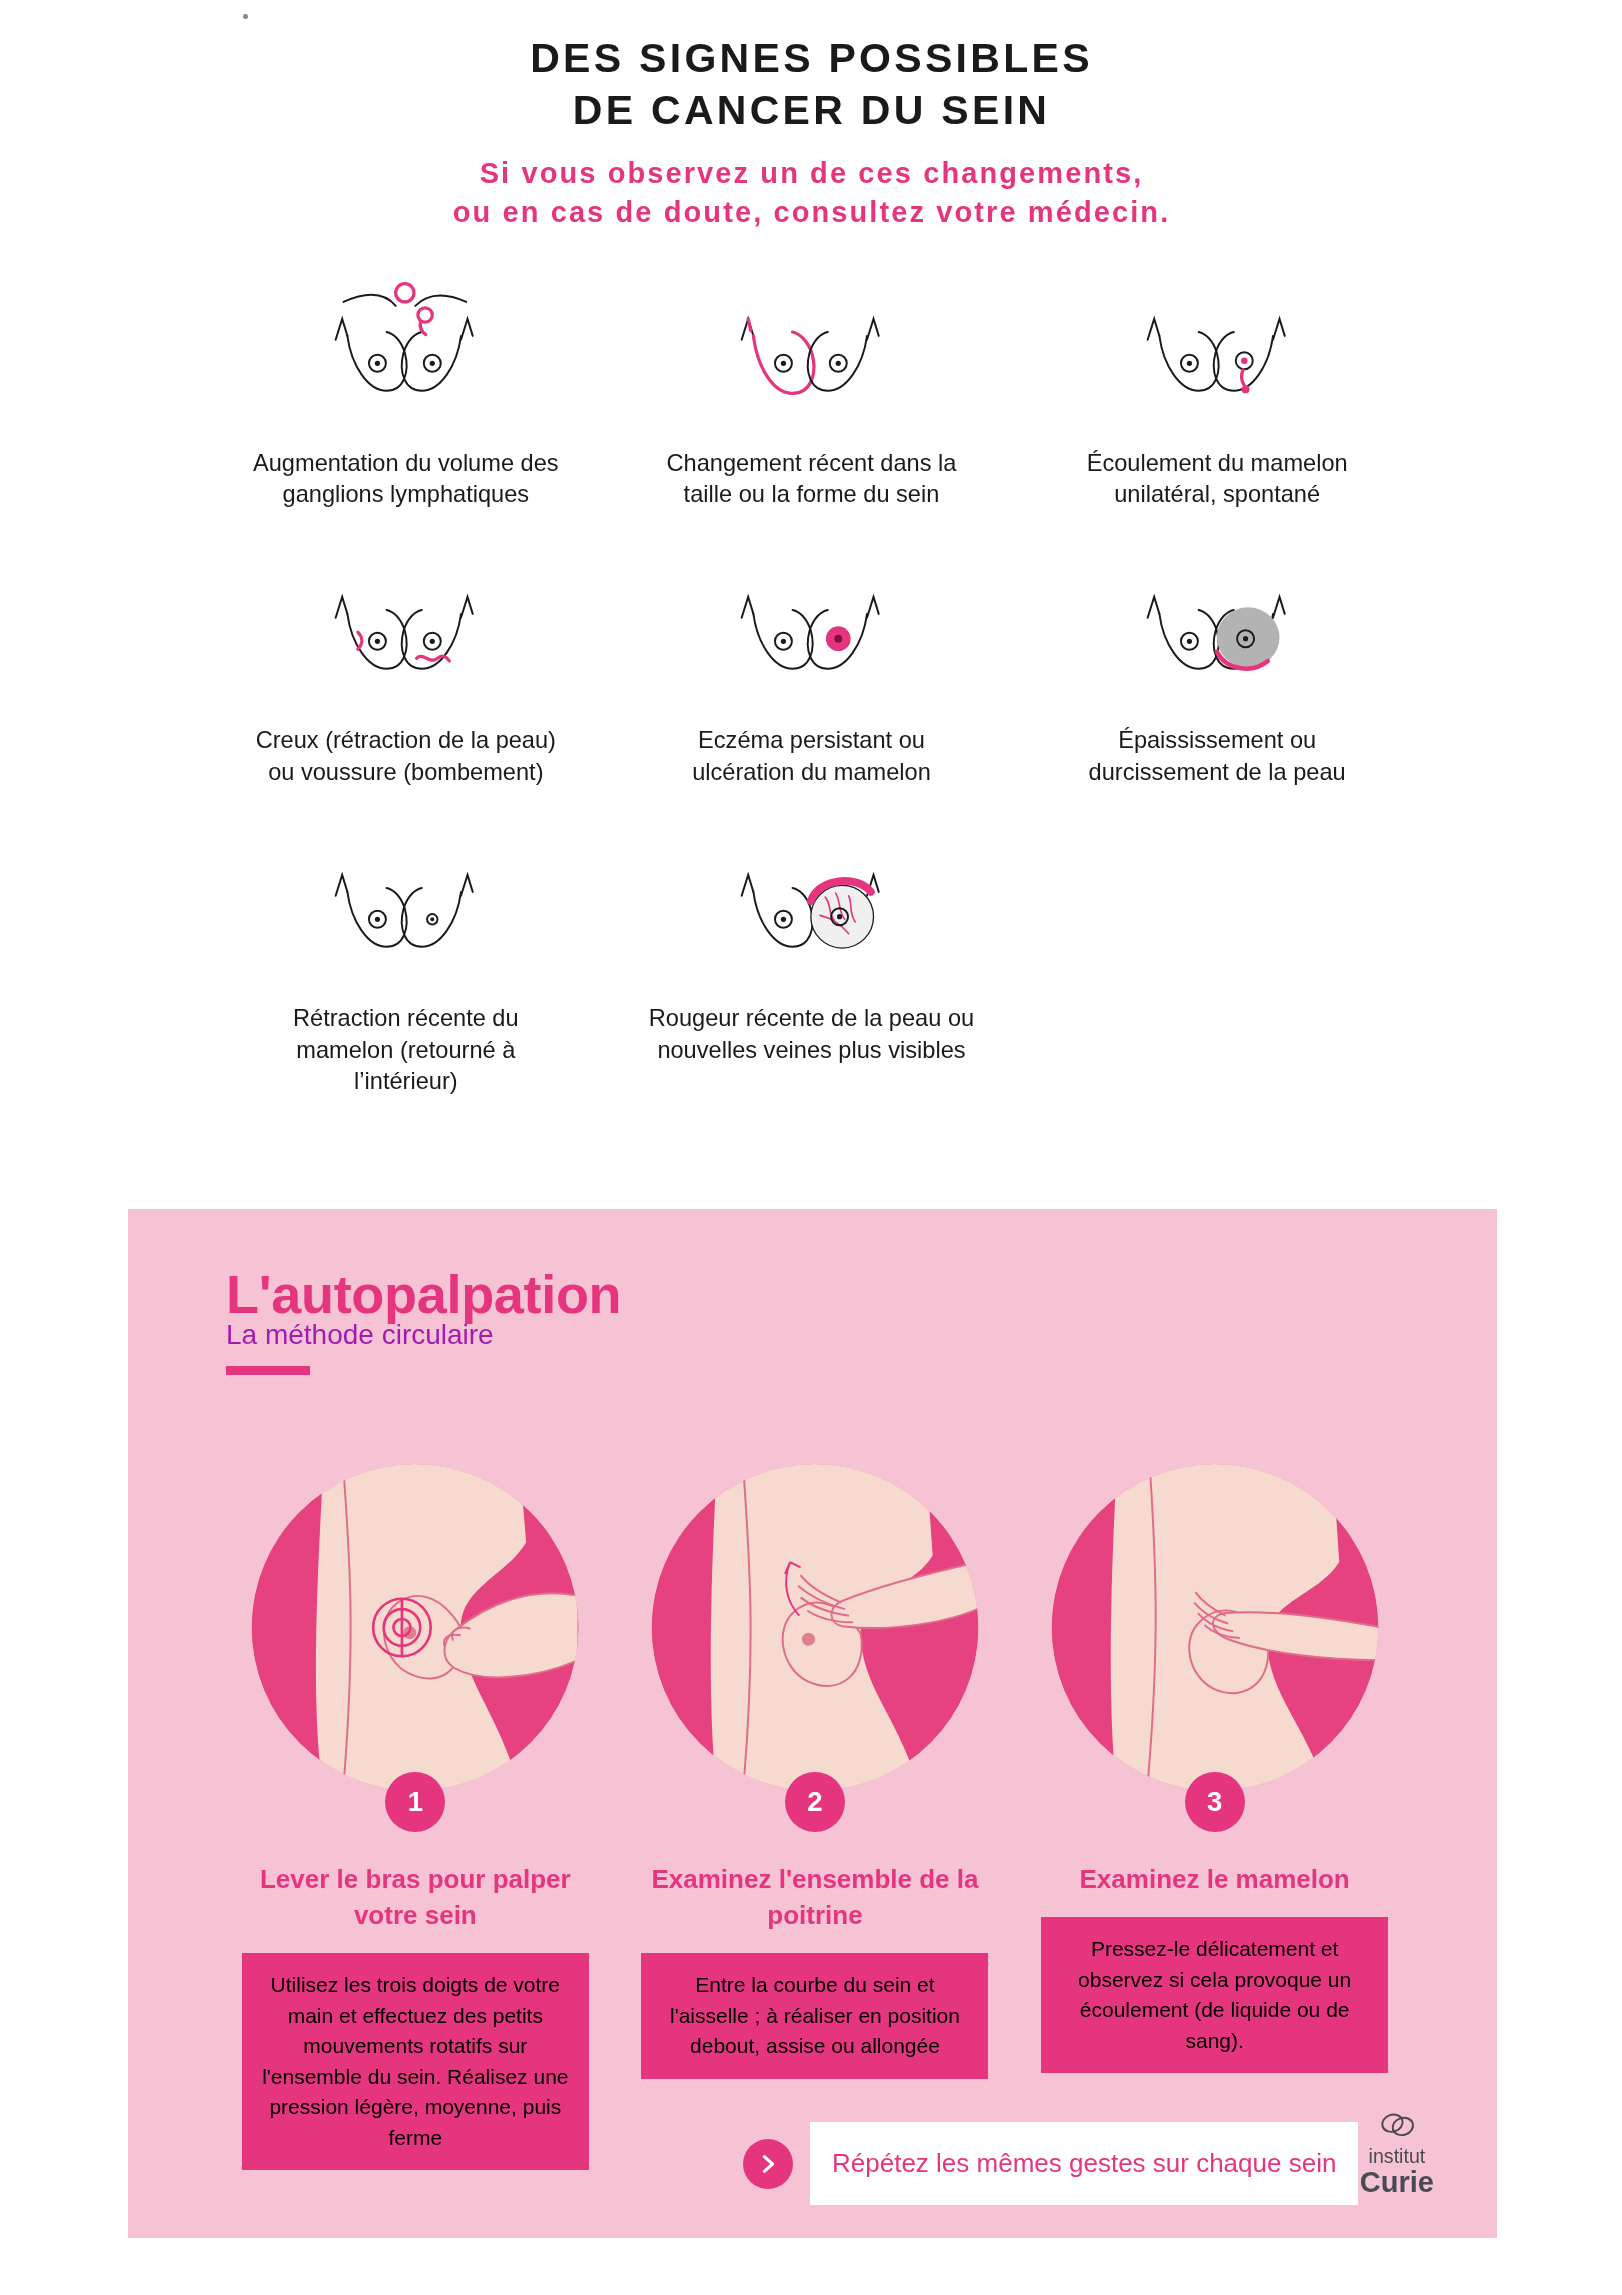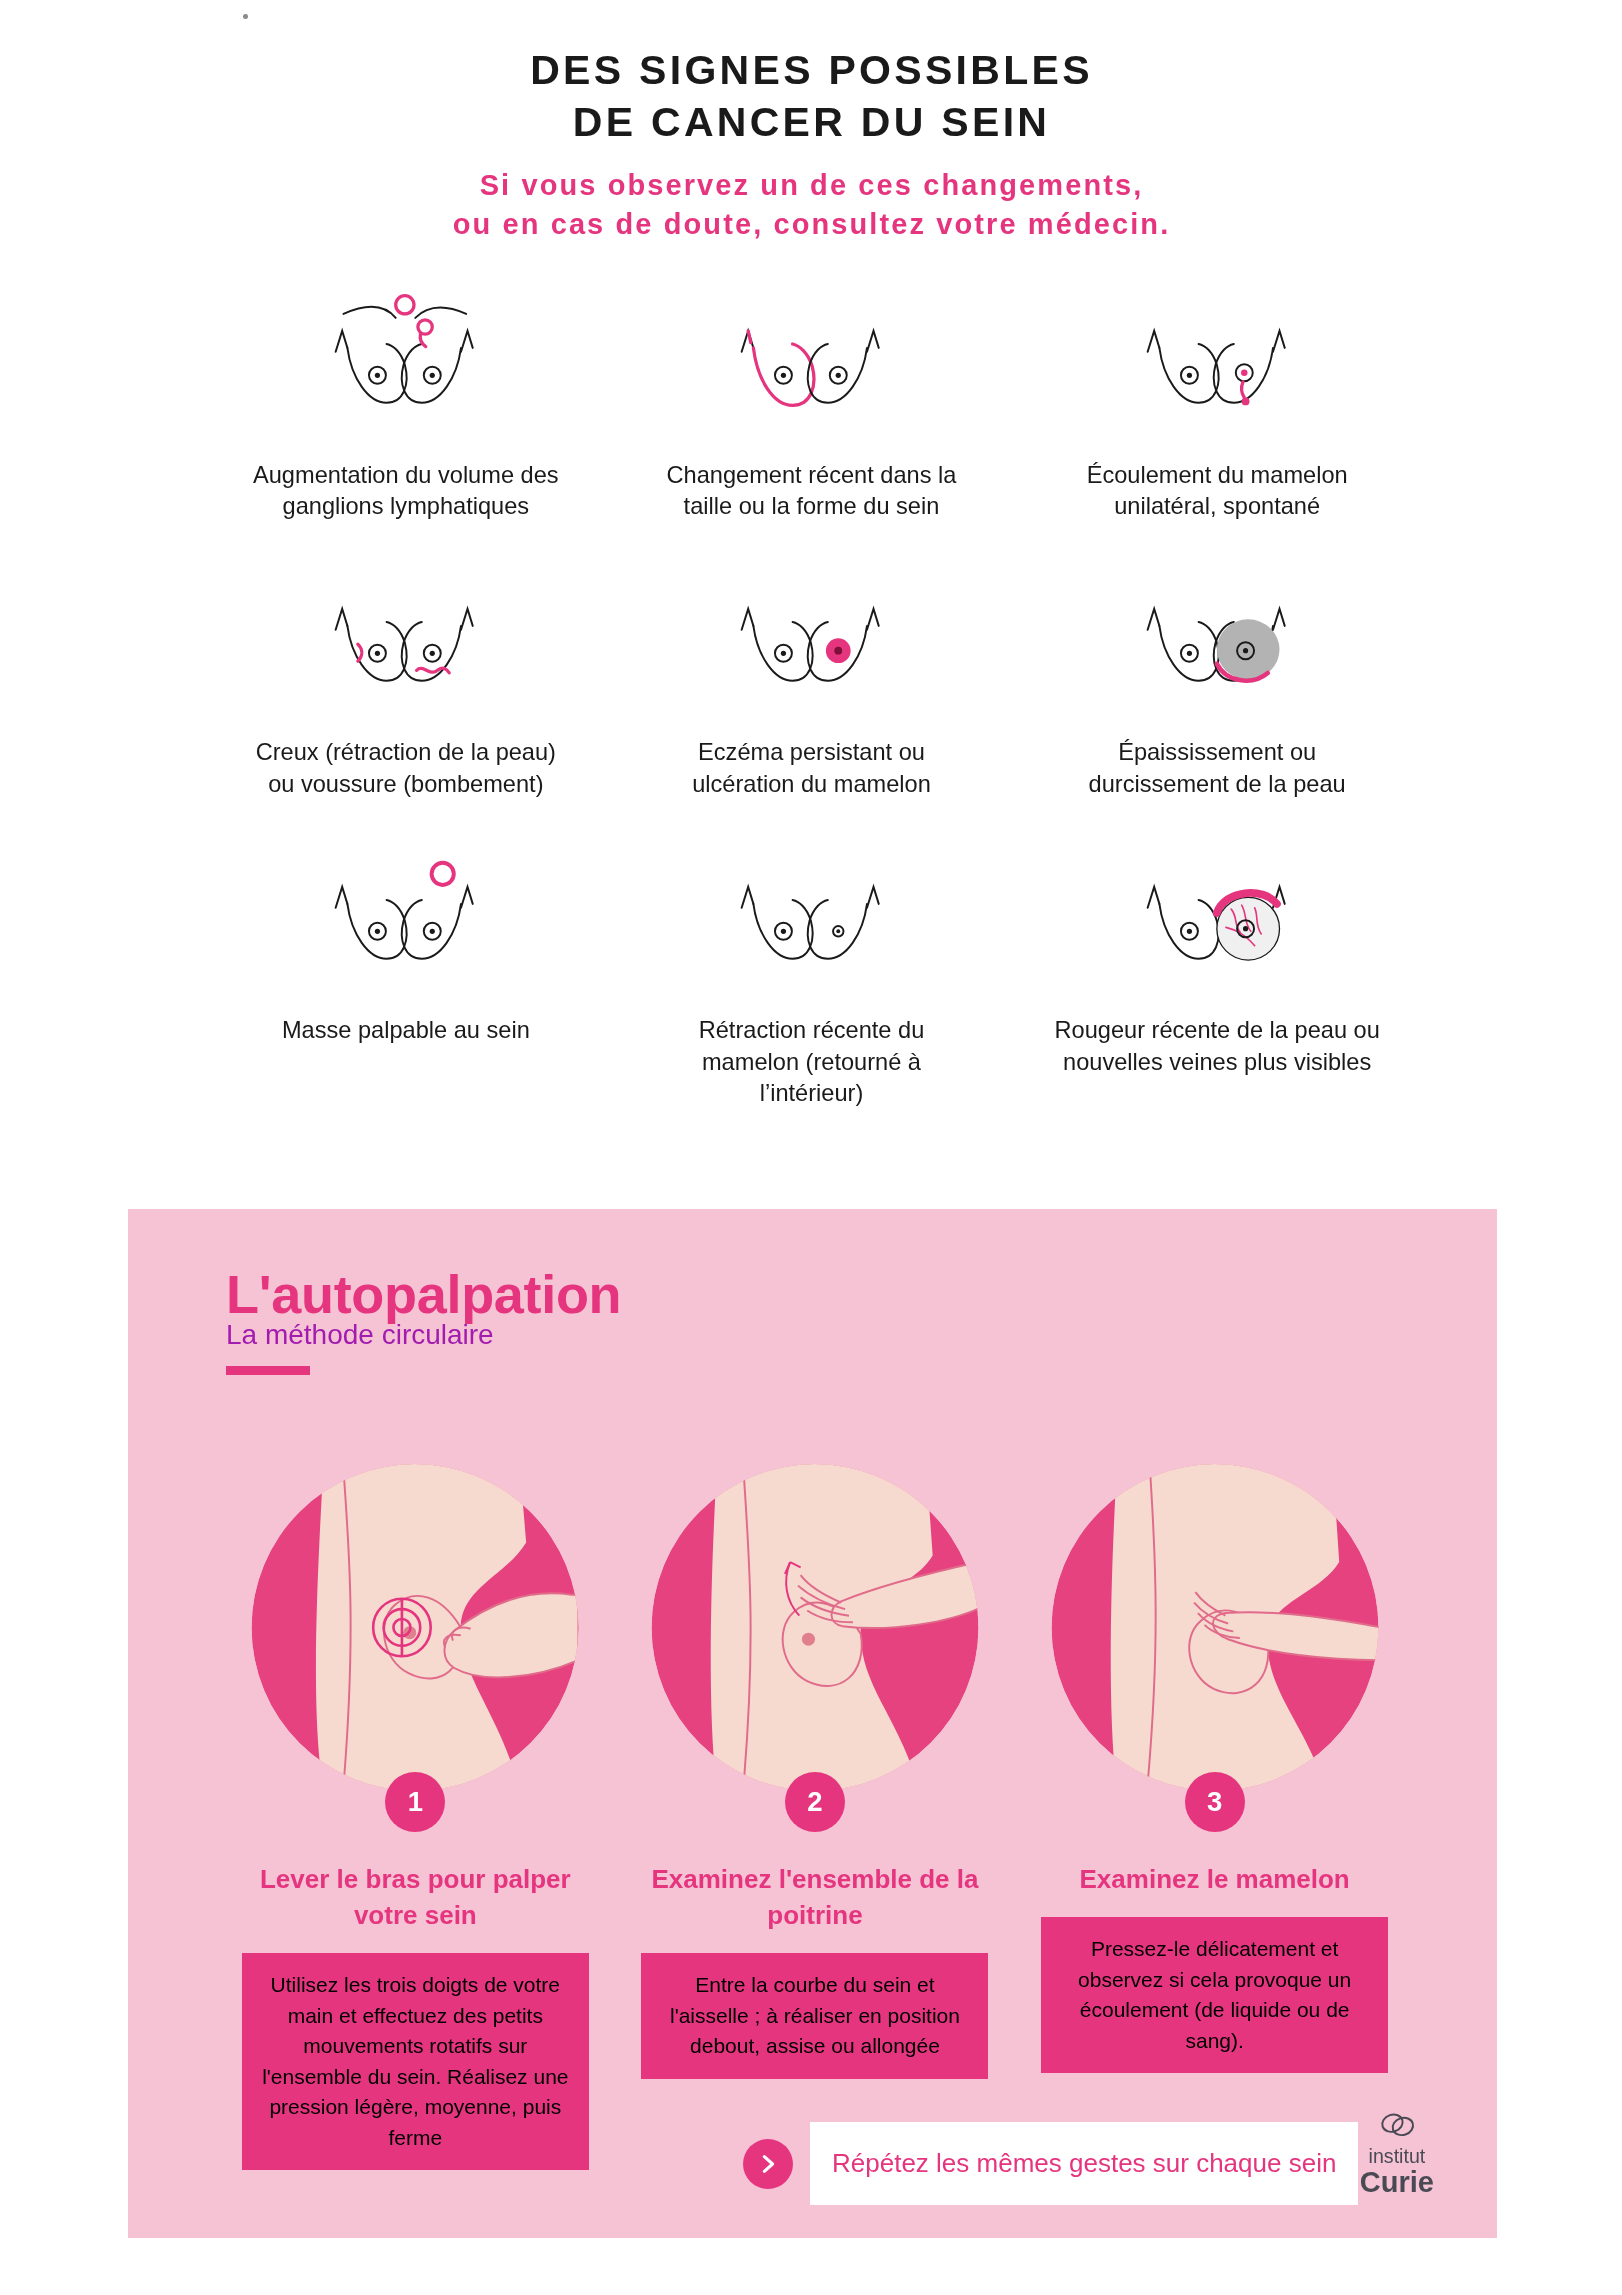--- a/index.html
+++ b/index.html
@@ -13,21 +13,20 @@
     position: relative;
     width: 1623px;
     height: 2295px;
     background: #ffffff;
     overflow: hidden;
   }
 
   
   .top {
     padding-top: 32px;
-    margin-top: 12px;
   }
   .title-block {
     text-align: center;
   }
   .title-line {
     font-weight: bold;
     color: #1a1a1a;
     font-size: 41px;
     letter-spacing: 3.3px;
     line-height: 1.28;
@@ -322,36 +321,20 @@
             <circle cx="172" cy="146" r="4" fill="#1a1a1a" stroke="none"></circle>
             <ellipse cx="262" cy="140" rx="48" ry="46" fill="#b3b3b3" stroke="none"></ellipse>
             <path d="M214 162 C228 190 268 196 292 176" stroke="#e5357f" stroke-width="7"></path>
             <circle cx="258" cy="142" r="13" stroke="#1a1a1a"></circle>
             <circle cx="258" cy="142" r="4" fill="#1a1a1a" stroke="none"></circle>
           </svg>
         </div>
         <div class="sign-caption">Épaississement ou durcissement de la peau</div>
       </div>
 
-      <div class="sign-cell">
-        <div class="sign-art">
-          <svg viewBox="0 0 430 265" fill="none" stroke="#1a1a1a" stroke-width="3" stroke-linecap="round">
-            <path d="M108 110 L118 78 L126 104"></path>
-            <path d="M300 110 L310 78 L318 104"></path>
-            <path d="M126 104 C132 150 158 188 186 188 C212 188 222 160 214 130 C208 110 196 100 186 98"></path>
-            <path d="M300 104 C294 150 268 188 240 188 C214 188 204 160 212 130 C218 110 230 100 240 98"></path>
-            <circle cx="172" cy="146" r="13"></circle>
-            <circle cx="172" cy="146" r="4" fill="#1a1a1a" stroke="none"></circle>
-            <circle cx="256" cy="146" r="13"></circle>
-            <circle cx="256" cy="146" r="4" fill="#1a1a1a" stroke="none"></circle>
-            <circle cx="272" cy="58" r="17" stroke="#e5357f" stroke-width="6"></circle>
-          </svg>
-        </div>
-        <div class="sign-caption">Masse palpable au sein</div>
-      </div>
 
       <div class="sign-cell">
         <div class="sign-art">
           <svg viewBox="0 0 430 265" fill="none" stroke="#1a1a1a" stroke-width="3" stroke-linecap="round">
             <path d="M108 110 L118 78 L126 104"></path>
             <path d="M300 110 L310 78 L318 104"></path>
             <path d="M126 104 C132 150 158 188 186 188 C212 188 222 160 214 130 C208 110 196 100 186 98"></path>
             <path d="M300 104 C294 150 268 188 240 188 C214 188 204 160 212 130 C218 110 230 100 240 98"></path>
             <circle cx="172" cy="146" r="13"></circle>
             <circle cx="172" cy="146" r="4" fill="#1a1a1a" stroke="none"></circle>

